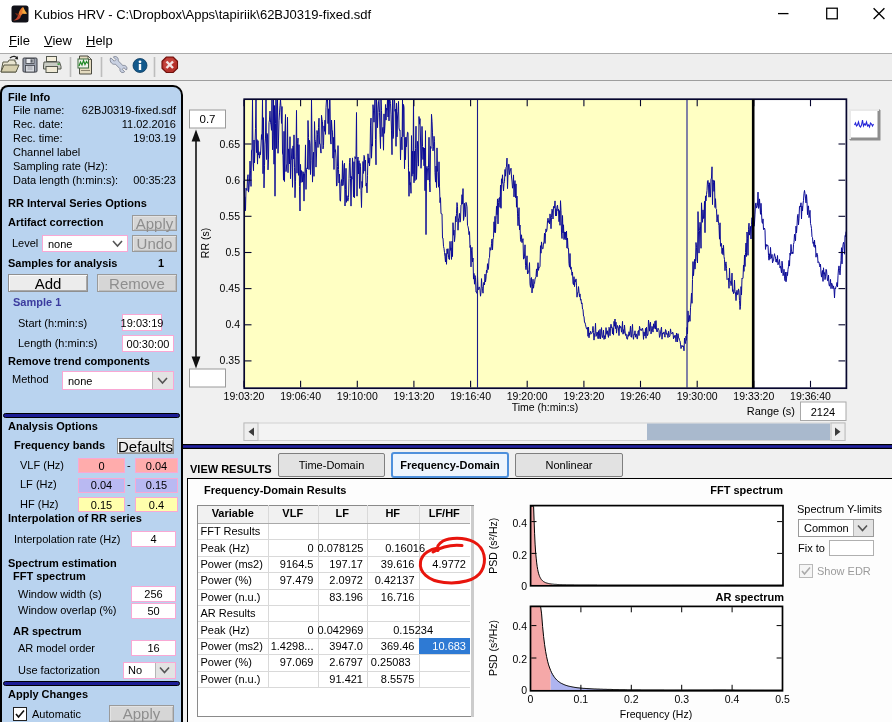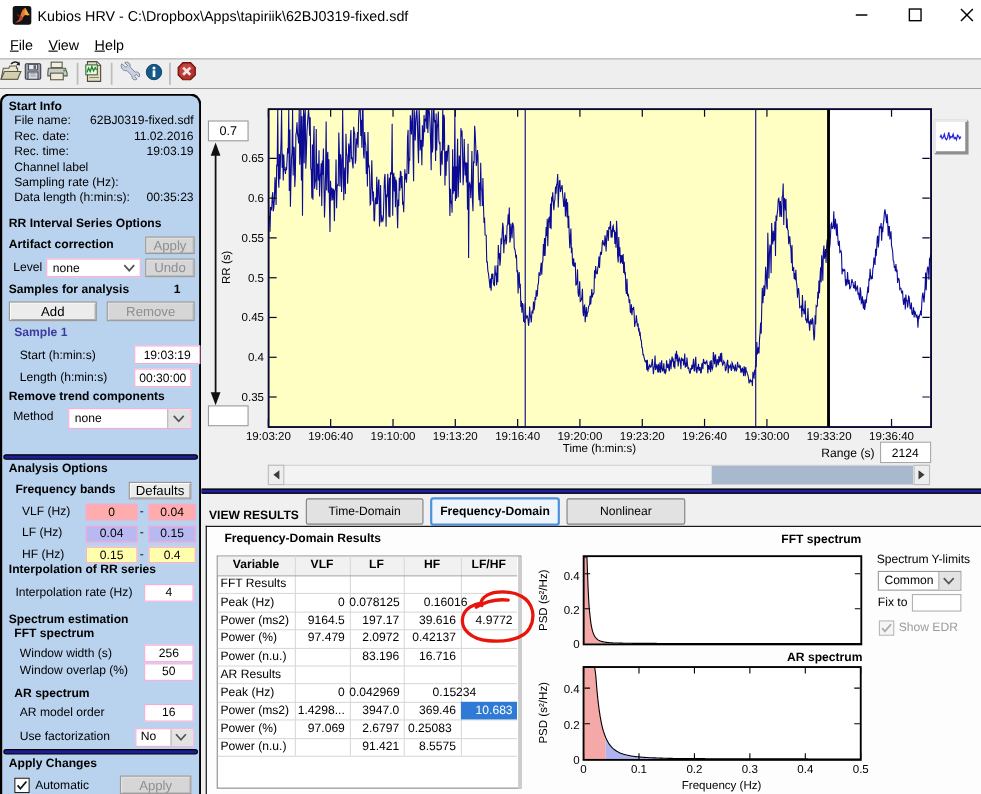--- a/index.html
+++ b/index.html
@@ -1,21 +1,21 @@
 <!DOCTYPE html>
 <html><head><meta charset="utf-8"><style>
 *{margin:0;padding:0;box-sizing:border-box}
 html,body{width:892px;height:722px;overflow:hidden;background:#fff;
 font-family:"Liberation Sans",sans-serif;-webkit-font-smoothing:antialiased}
 .abs{position:absolute}
 .lbl{position:absolute;font-size:11px;color:#000;white-space:nowrap;line-height:13px}
 .b{font-weight:bold}
 .inp{position:absolute;background:#fff;border:1px solid #f9a8d4;font-size:11px;
 display:flex;align-items:center;justify-content:center;white-space:nowrap}
-.btn{position:absolute;background:#ececec;border:1px solid #8f8f8f;font-size:12px;color:#000;
+.btn{position:absolute;background:#ececec;border:1px solid #8f8f8f;font-size:15px;color:#000;
 display:flex;align-items:center;justify-content:center;
 box-shadow:inset 1px 1px 0 #fbfbfb, inset -1px -1px 0 #a8a8a8}
 .btn.dis{background:#d6d6d6;color:#8e8e8e;box-shadow:inset 1px 1px 0 #e3e3e3, inset -1px -1px 0 #bdbdbd;border-color:#9a9a9a}
 .sep{position:absolute;left:3px;width:177px;height:5px;background:#1d1d95;border:1px solid #000;border-radius:3px}
 </style></head>
 <body>
 
 <div class="abs" style="left:0;top:0;width:892px;height:28px;background:#fff">
 <svg class="abs" style="left:11px;top:5px" width="18" height="18" viewBox="0 0 18 18">
  <rect x="0.5" y="0.5" width="17" height="17" rx="2.5" fill="#111118"></rect>
@@ -90,21 +90,21 @@
   <path d="M5.3,1 L12.2,1 L16.5,5.3 L16.5,12.2 L12.2,16.5 L5.3,16.5 L1,12.2 L1,5.3 Z" fill="#b5312b" stroke="#6e100c" stroke-width="1.1"></path>
   <path d="M5.7,2.2 L11.8,2.2 L15,5.6 L4.4,14.2 L2.6,11 L2.6,5.6 Z" fill="#c4473f" opacity="0.85"></path>
   <line x1="5.5" y1="5.5" x2="12" y2="12" stroke="#f2e4e4" stroke-width="2.4"></line>
   <line x1="12" y1="5.5" x2="5.5" y2="12" stroke="#f2e4e4" stroke-width="2.4"></line>
  </g>
 </svg>
 
 <div class="abs" style="left:0;top:81px;width:892px;height:641px;background:#f0f0f0"></div>
 
 <div class="abs" style="left:0;top:85px;width:183px;height:640px;background:#b9d3ef;border:2px solid #000;border-bottom:none;border-radius:8px 10px 0 0"></div>
-<div class="lbl b" style="left:8px;top:91px">Start Info</div>
+<div class="lbl b" style="left:8px;top:91px">File Info</div>
 <div class="lbl" style="left:13px;top:104px">File name:</div>
 <div class="lbl" style="left:0;top:104px;width:176px;text-align:right">62BJ0319-fixed.sdf</div>
 <div class="lbl" style="left:13px;top:118px">Rec. date:</div>
 <div class="lbl" style="left:0;top:118px;width:176px;text-align:right">11.02.2016</div>
 <div class="lbl" style="left:13px;top:132px">Rec. time:</div>
 <div class="lbl" style="left:0;top:132px;width:176px;text-align:right">19:03.19</div>
 <div class="lbl" style="left:13px;top:146px">Channel label</div>
 <div class="lbl" style="left:13px;top:160px">Sampling rate (Hz):</div>
 <div class="lbl" style="left:13px;top:174px">Data length (h:min:s):</div>
 <div class="lbl" style="left:0;top:174px;width:176px;text-align:right">00:35:23</div>
@@ -116,21 +116,21 @@
 <svg class="abs" style="left:108px;top:236px" width="19" height="15" viewBox="0 0 19 15">
     <polyline points="5,5 9.5,10 14,5" fill="none" stroke="#555" stroke-width="1.6"></polyline>
   </svg>
 <div class="btn dis" style="left:132px;top:235px;width:45px;height:16.5px">Undo</div>
 <div class="lbl b" style="left:8px;top:257px">Samples for analysis</div>
 <div class="lbl b" style="left:158px;top:257px">1</div>
 <div class="btn" style="left:8px;top:274px;width:80px;height:18px">Add</div>
 <div class="btn dis" style="left:97px;top:274px;width:80px;height:18px">Remove</div>
 <div class="lbl b" style="left:13px;top:296px;color:#3b3b9e">Sample 1</div>
 <div class="lbl" style="left:18px;top:317px">Start (h:min:s)</div>
-<div class="inp" style="left:122px;top:314px;width:60px;height:17px">19:03:19</div>
+<div class="inp" style="left:122px;top:314px;width:40px;height:17px">19:03:19</div>
 <div class="lbl" style="left:18px;top:337px">Length (h:min:s)</div>
 <div class="inp" style="left:122px;top:335px;width:52px;height:17px">00:30:00</div>
 <div class="lbl b" style="left:8px;top:355px">Remove trend components</div>
 <div class="lbl" style="left:12px;top:373px">Method</div>
 <div class="inp" style="left:62px;top:371px;width:112px;height:19px;justify-content:flex-start;padding-left:5px">none</div>
 <div class="abs" style="left:152px;top:372px;width:21px;height:17px;background:#e3e3e3;border-left:1px solid #b5b5b5"></div>
 <svg class="abs" style="left:153px;top:373px" width="19" height="15" viewBox="0 0 19 15">
     <polyline points="5,5 9.5,10 14,5" fill="none" stroke="#555" stroke-width="1.6"></polyline>
   </svg>
 <div class="sep" style="top:413px"></div>

